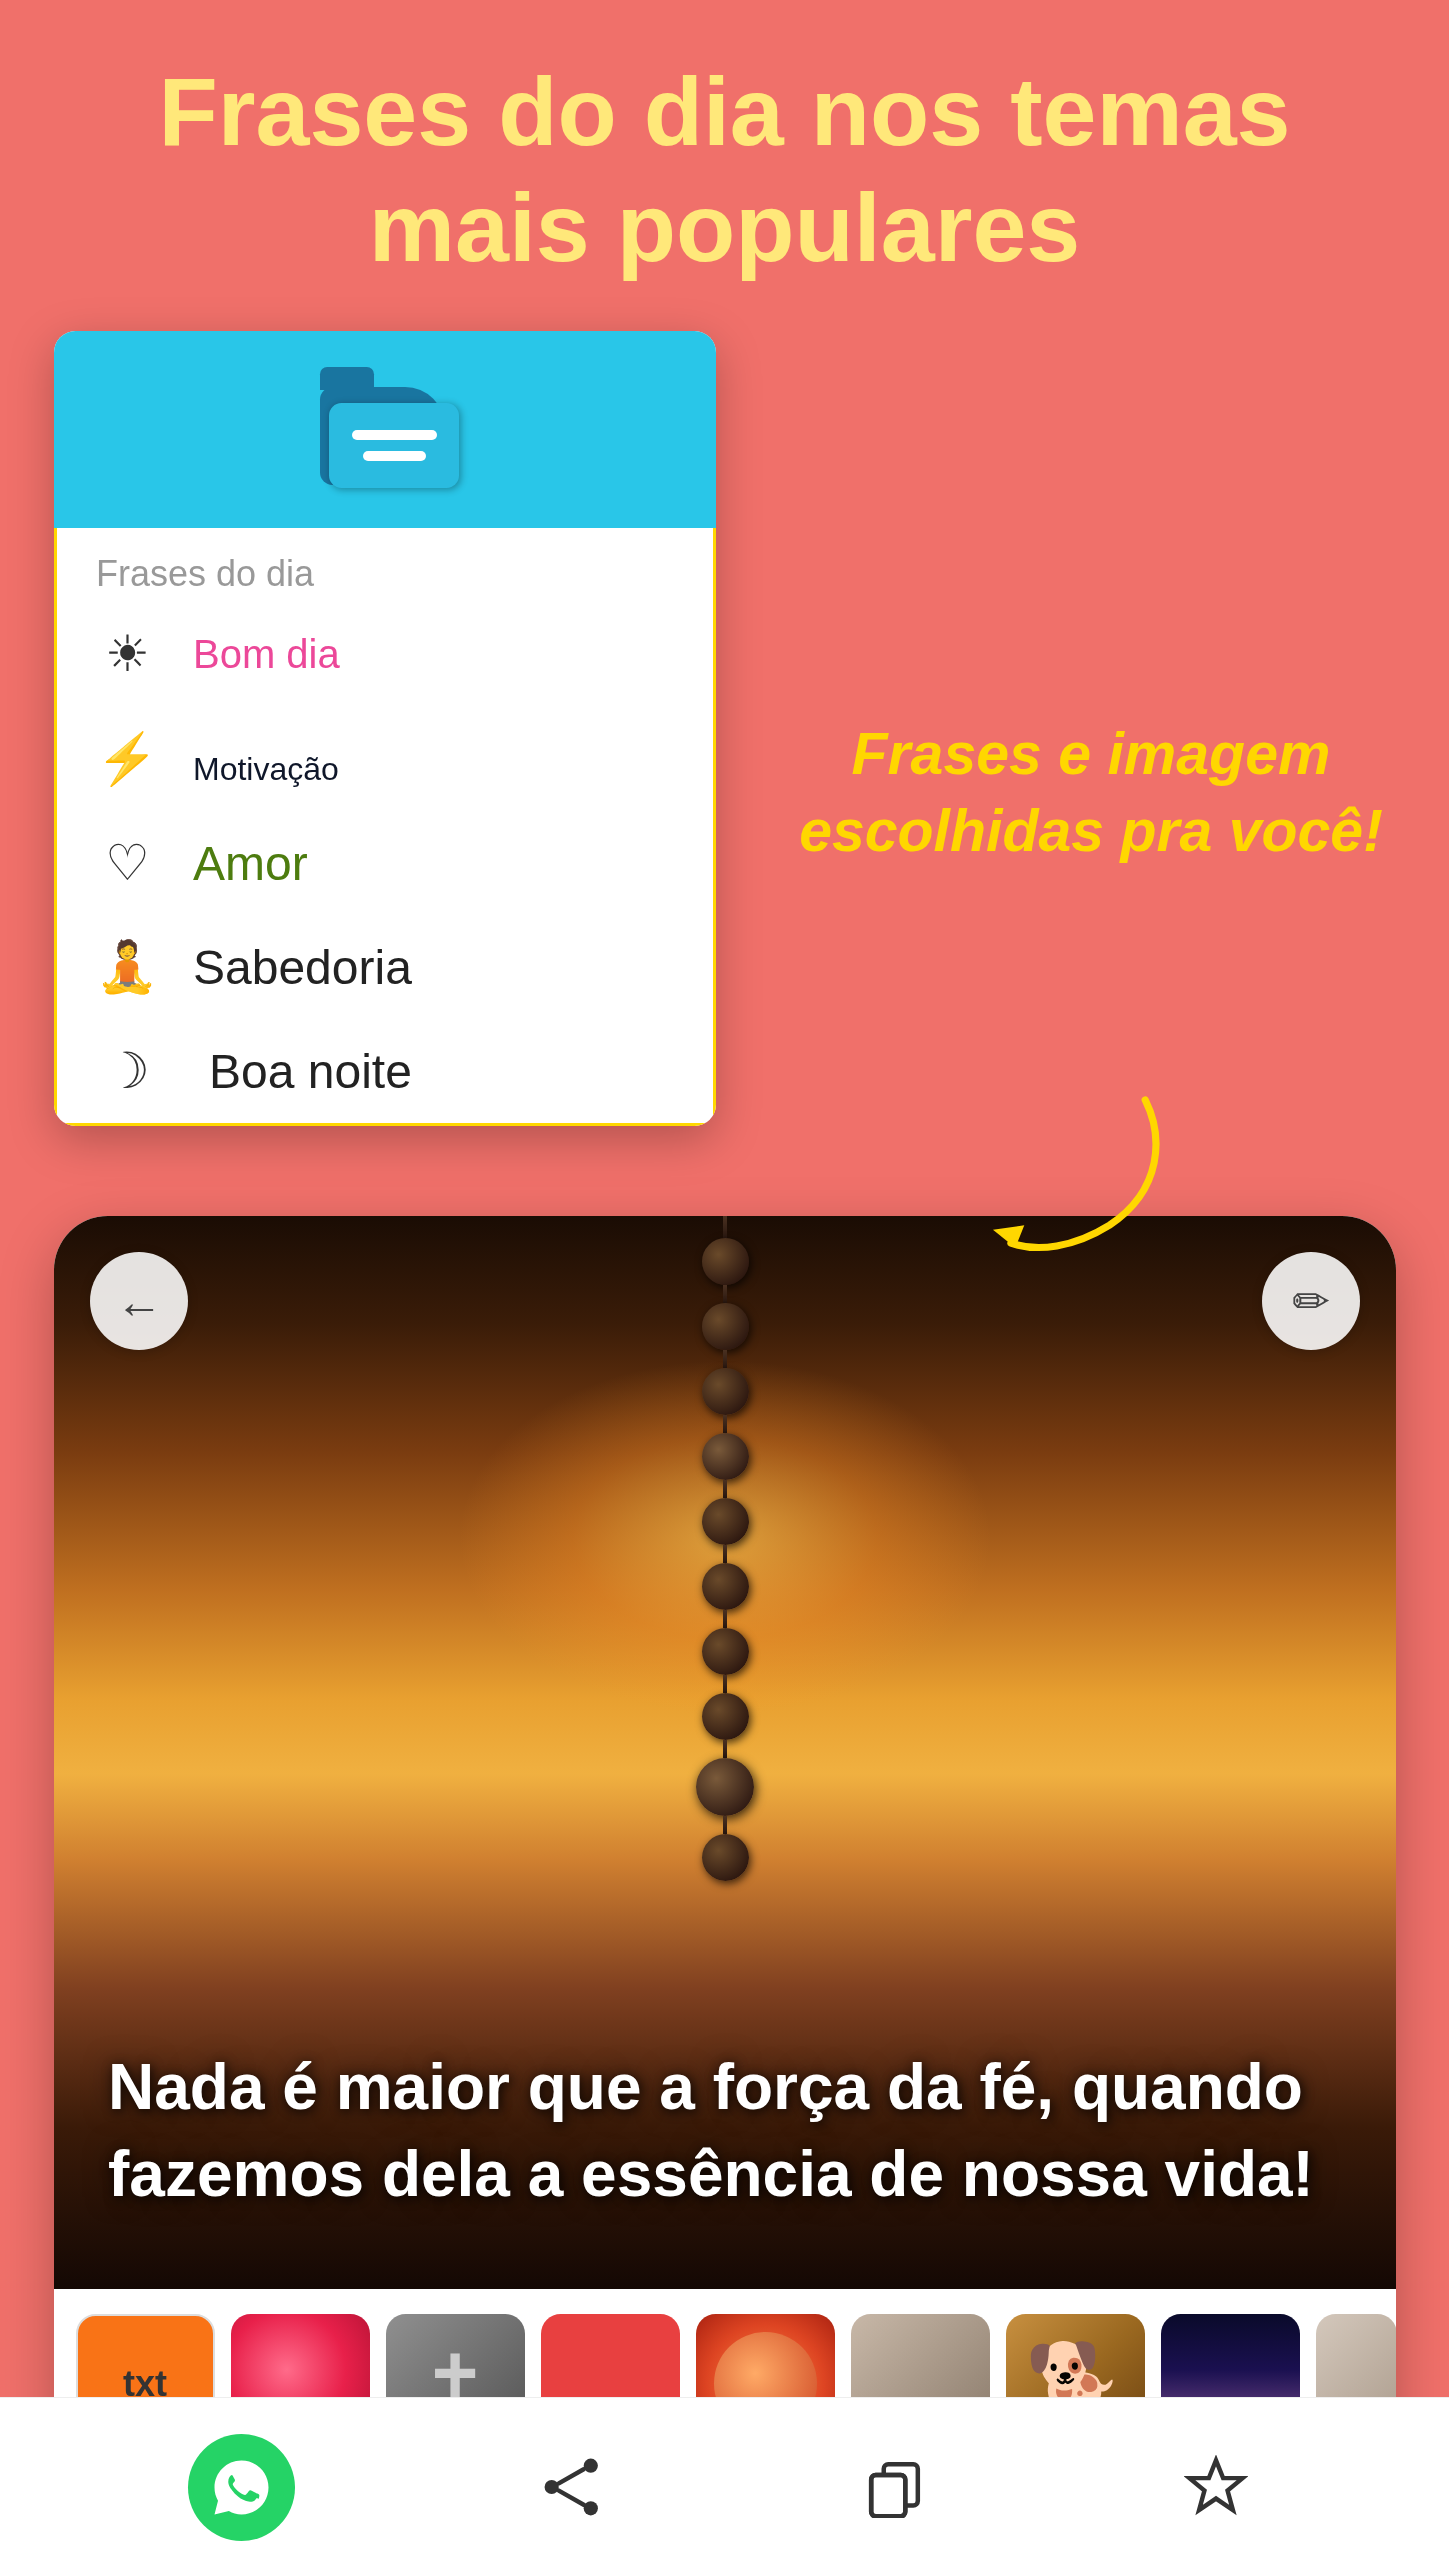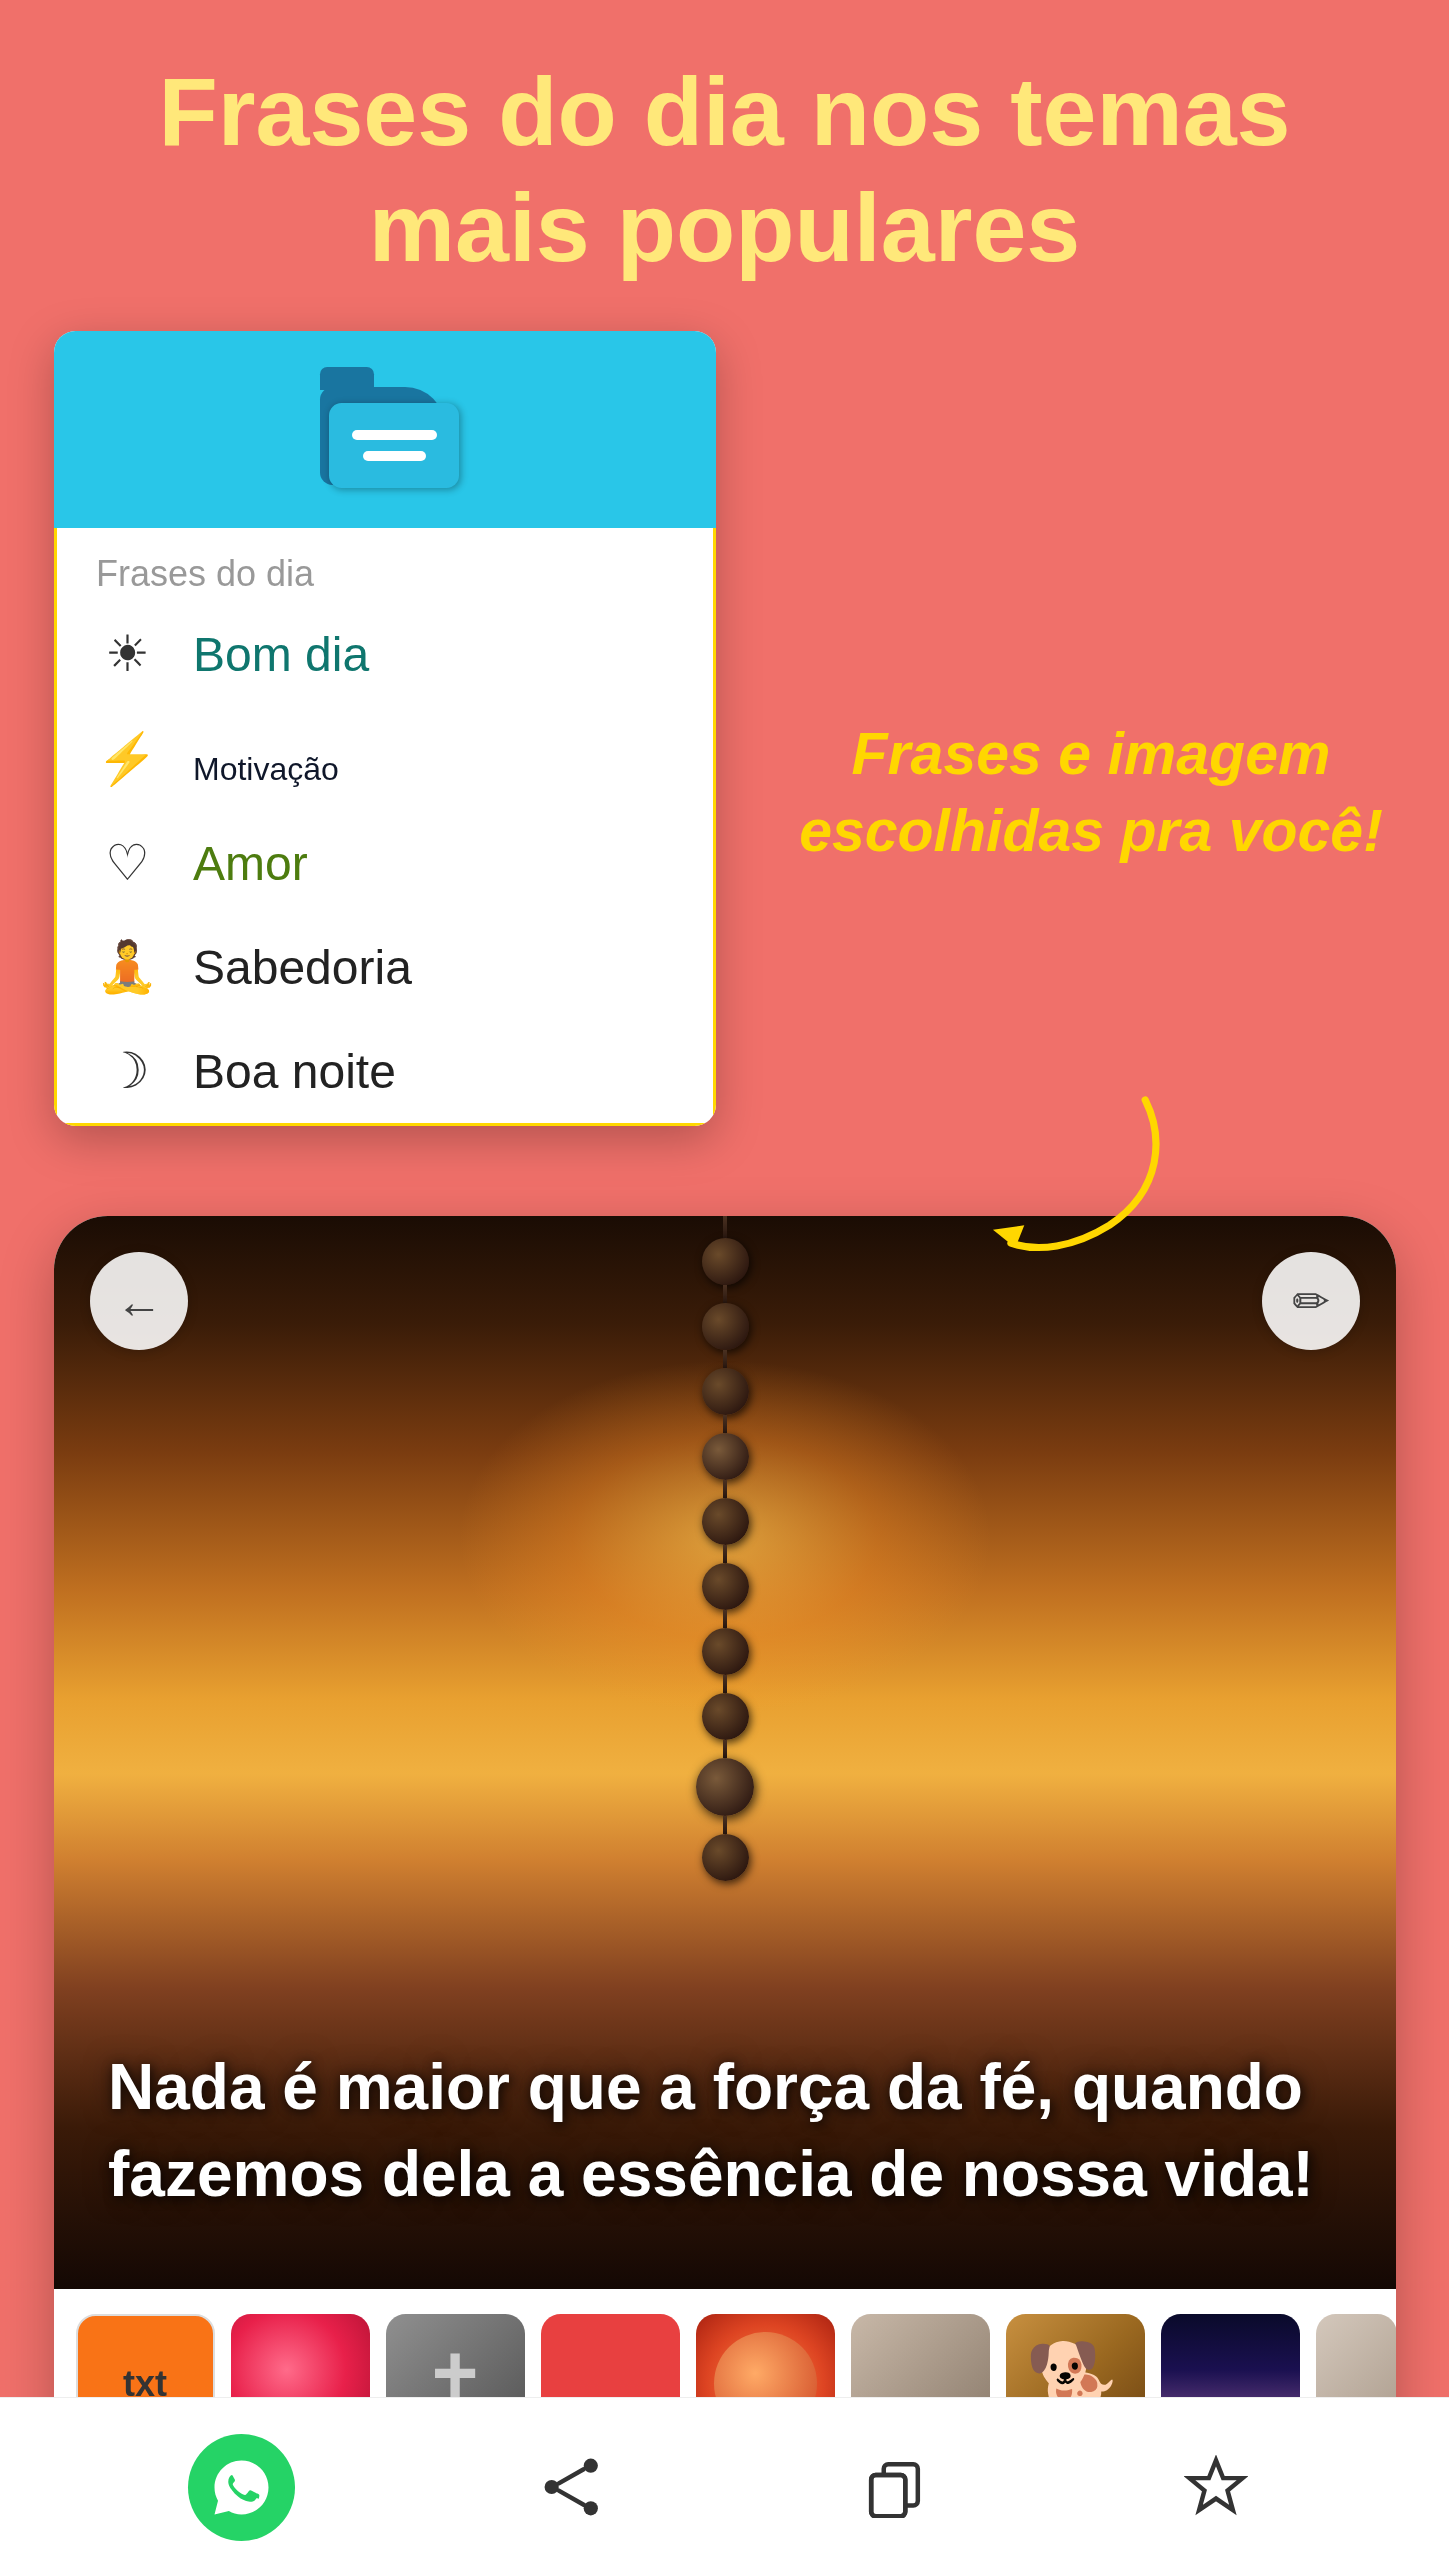--- a/index.html
+++ b/index.html
@@ -49,41 +49,41 @@
         <div style="width:63px;height:9.8px;background:white;border-radius:5.4px;"></div>
       </div>
     </div>
   </div>
 
   <div style="border:3.6px solid #FFD700;border-top:none;">
     <div style="font-size:36px;color:#999;padding:25px 39px 7.2px 39px;">Frases do dia</div>
 
     <div style="display:flex;align-items:center;padding:23px 39px;gap:34px;cursor:pointer;">
       <span style="font-size:50px;width:63px;text-align:center;color:#333;">☀</span>
-      <span style="font-size:48px;color:#0f766e;">Bom dia</span>
+      <span style="font-size:40px;color:#ec4899;">Bom dia</span>
     </div>
 
     <div style="display:flex;align-items:center;padding:23px 39px;gap:34px;cursor:pointer;">
       <span style="font-size:50px;width:63px;text-align:center;color:#333;">⚡</span>
       <span style="font-size:32px;color:#0f172a;margin-top:22px;">Motivação</span>
     </div>
 
     <div style="display:flex;align-items:center;padding:23px 39px;gap:34px;cursor:pointer;">
       <span style="font-size:50px;width:63px;text-align:center;color:#333;">♡</span>
       <span style="font-size:48px;color:#4d7c0f;">Amor</span>
     </div>
 
     <div style="display:flex;align-items:center;padding:23px 39px;gap:34px;cursor:pointer;">
       <span style="font-size:50px;width:63px;text-align:center;color:#333;">🧘</span>
       <span style="font-size:48px;color:#222;">Sabedoria</span>
     </div>
 
     <div style="display:flex;align-items:center;padding:23px 39px;gap:34px;cursor:pointer;">
       <span style="font-size:50px;width:63px;text-align:center;color:#333;">☽</span>
-      <span style="font-size:48px;color:#222;">Boa noite</span>
+      <span style="font-size:48px;color:#222;margin-left:16px;">Boa noite</span>
     </div>
   </div>
 </div>
 
 <div style="position:absolute;right:54px;top:716px;width:608px;color:#FFD700;font-size:59px;font-style:italic;font-weight:600;line-height:1.3;text-align:center;">Frases e imagem escolhidas pra você!</div>
 
 <div style="position:absolute;right:250px;top:1082px;z-index:20;">
   <svg width="233" height="197" viewBox="0 0 260 220" fill="none">
     <path d="M200 20 C220 60, 220 120, 160 160 C120 185, 80 190, 50 180" stroke="#FFD700" stroke-width="8" fill="none" stroke-linecap="round"></path>
     <polygon points="30,165 55,185 65,160" fill="#FFD700"></polygon>

